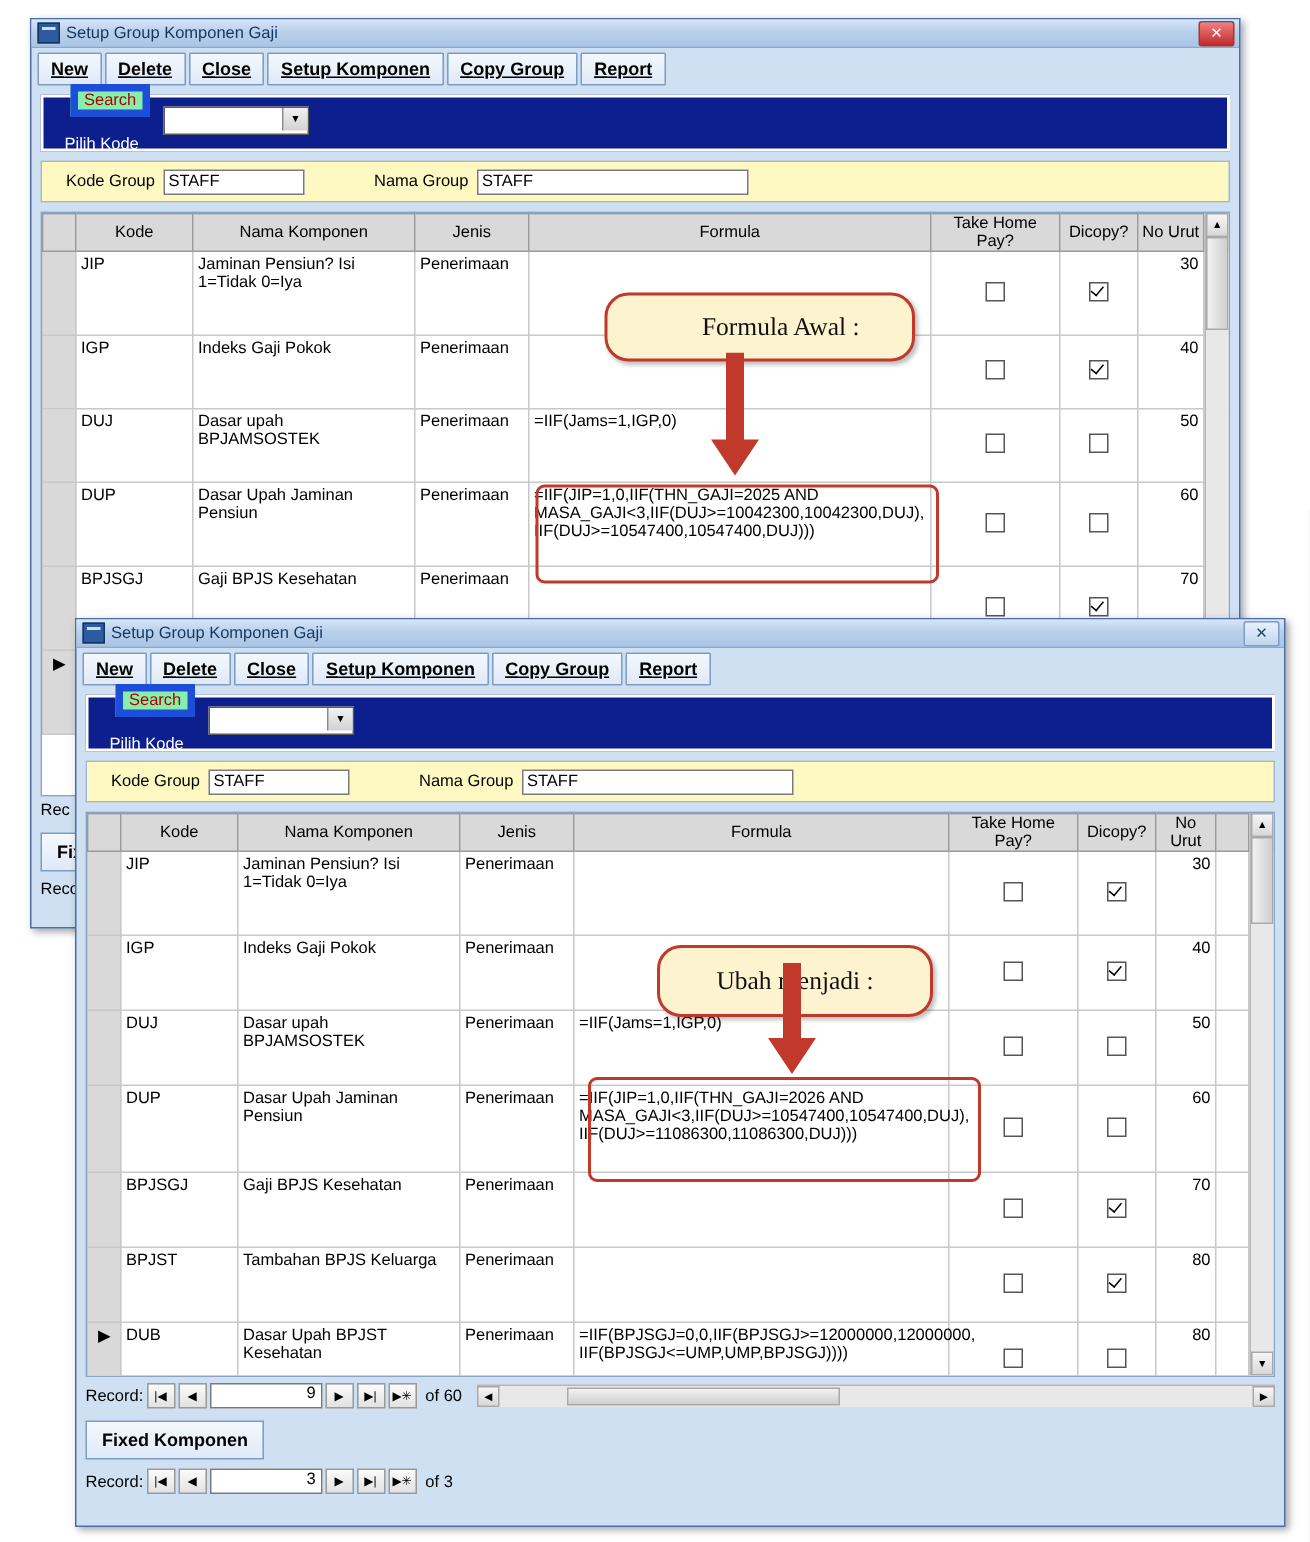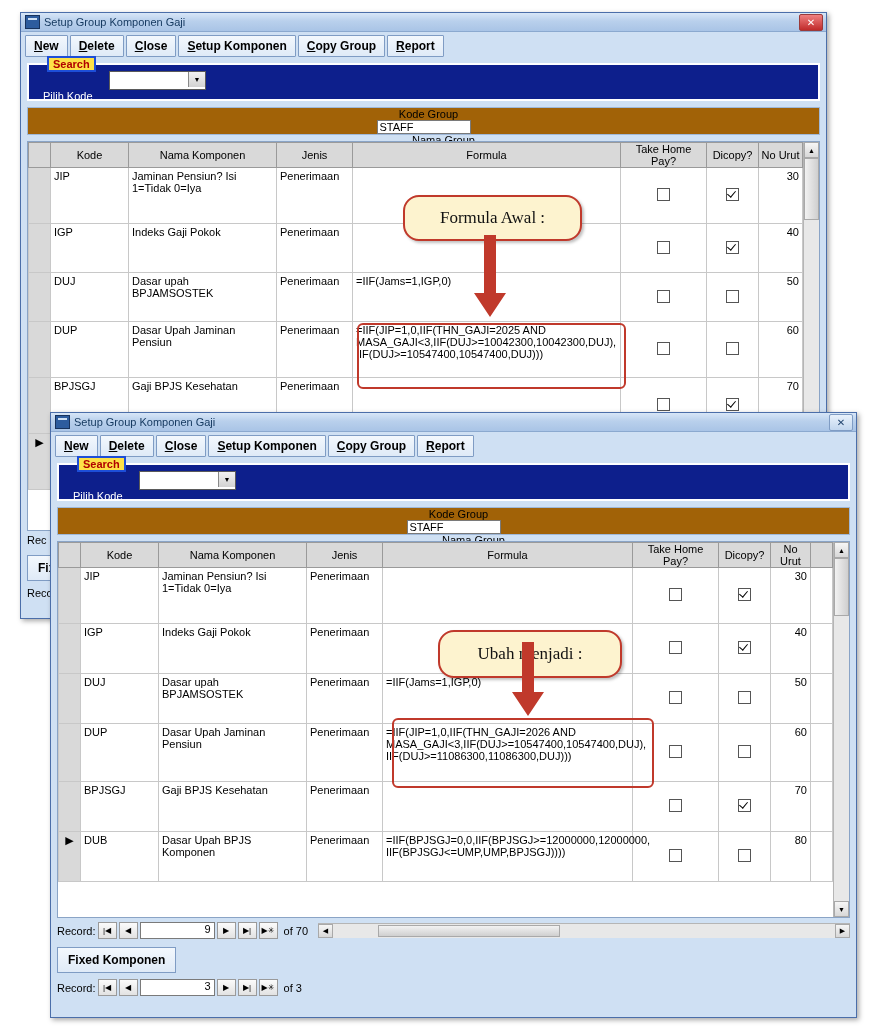--- a/index.html
+++ b/index.html
@@ -13,35 +13,35 @@
   .title-ico:after{content:"";position:absolute;left:2px;top:2px;right:2px;height:2px;background:#cfe0f3;}
   .title-text{font-size:11px;color:#13375e;flex:1;}
   .title-btn{width:22px;height:15px;border:1px solid #9a3a3a;border-radius:2px;
              background:linear-gradient(to bottom,#f08080,#c02b2b);color:#fff;font-size:10px;
              display:flex;align-items:center;justify-content:center;margin-right:1px;}
   .title-btn.plain{border:1px solid #7f9cc4;background:linear-gradient(to bottom,#e8f1fb,#c2d6ee);color:#22456f;}
 
   
   .menubar{display:flex;gap:2px;padding:3px 4px 4px 4px;}
   .menu-item{border:1px solid #7f9cc4;background:linear-gradient(to bottom,#f3f8fd,#dfeaf7);
-             padding:3px 8px;font-size:12px;color:#000;border-radius:1px;}
+             padding:3px 8px;font-size:12px;color:#000;border-radius:1px;text-decoration:underline;}
   .menu-item u{text-decoration:underline;}
   .menu-item.bold{font-weight:bold;}
 
   
   .searchpanel{position:relative;margin:2px 6px 0 6px;border:2px solid #ffffff;background:#0d1f8c;height:34px;}
-  .searchlabel{position:absolute;top:-9px;left:18px;background:#fde047;color:#b00000;font-weight:bold;
-               font-size:11px;padding:0 4px;border:2px solid #1d4ed8;}
+  .searchlabel{position:absolute;top:-9px;left:18px;background:#86efac;color:#b00000;font-weight:normal;
+               font-size:11px;padding:0 4px;border:5px solid #1d4ed8;}
   .pilih-label{position:absolute;left:14px;top:25px;color:#fff;font-size:11px;}
   .combo{position:absolute;left:80px;top:6px;width:95px;height:17px;border:1px solid #5a5a5a;background:#fff;}
   .combo .arrow{position:absolute;right:0;top:0;width:16px;height:15px;background:linear-gradient(to bottom,#f2f2f2,#d2d2d2);
                 border-left:1px solid #8a8a8a;display:flex;align-items:center;justify-content:center;font-size:7px;}
 
   
-  .grouprow{margin:6px 6px 0 6px;border:1px solid #9fb8d8;background:#a16207;height:26px;display:flex;align-items:center;flex-direction:column;}
+  .grouprow{margin:6px 6px 0 6px;border:1px solid #9fb8d8;background:#fef9c3;height:26px;display:flex;align-items:center;}
   .grouprow .lbl{margin-left:16px;margin-right:6px;font-size:11px;}
   .grouprow input{border:1px solid #7a7a7a;height:15px;font-size:11px;padding:0 2px;font-family:"Liberation Sans",sans-serif;}
 
   
   .grid{margin:6px 6px 0 6px;border:1px solid #8aa4c6;background:#fff;position:relative;overflow:hidden;}
   table.dg{border-collapse:collapse;width:100%;table-layout:fixed;}
   table.dg th{background:#d9d9d9;border:1px solid #9a9a9a;font-weight:normal;font-size:11px;height:15px;padding:0 2px;}
   table.dg td{border:1px solid #c8c8c8;font-size:11px;vertical-align:top;padding:2px 3px;height:44px;}
   .sel-col{width:14px;background:#d9d9d9;border:1px solid #9a9a9a;}
   .ck{width:11px;height:11px;border:1px solid #555;background:#fff;display:inline-block;position:relative;}
@@ -226,21 +226,21 @@
 
   <div class="fixedbtn">Fix</div>
 
   <div class="recnav" style="padding-top:0">
     <span>Record</span>
   </div>
 </div>
 
 <div class="redbox" style="left:357px;top:323px;width:265px;height:62px;z-index:3;"></div>
 
-<div class="callout" style="left:403px;top:195px;width:175px;height:42px;z-index:4;">
+<div class="callout" style="left:403px;top:195px;width:175px;height:42px;z-index:4;padding-left:28px;">
   <span>Formula Awal :</span>
 </div>
 <svg width="40" height="85" style="position:absolute;left:470px;top:235px;z-index:4;">
   <polygon points="14,0 26,0 26,58 36,58 20,82 4,58 14,58" fill="#c0392b"></polygon>
 </svg>
 
 <div class="win" style="left:50px;top:412px;width:805px;height:604px;z-index:10;">
 
   <div class="titlebar">
     <span class="title-ico"></span>
@@ -358,25 +358,37 @@
         <td>Gaji BPJS Kesehatan</td>
         <td>Penerimaan</td>
         <td class="formula"></td>
         <td class="cellcenter"><span class="ck"></span></td>
         <td class="cellcenter"><span class="ck on"></span></td>
         <td class="cellright">70</td>
         <td></td>
         <td style="background:#e8e8e8;border:0"></td>
       </tr>
 
+      <tr style="height:50px">
+        <td class="sel-col rowmark"></td>
+        <td>BPJST</td>
+        <td>Tambahan BPJS Keluarga</td>
+        <td>Penerimaan</td>
+        <td class="formula"></td>
+        <td class="cellcenter"><span class="ck"></span></td>
+        <td class="cellcenter"><span class="ck on"></span></td>
+        <td class="cellright">80</td>
+        <td></td>
+        <td style="background:#e8e8e8;border:0"></td>
+      </tr>
 
       <tr style="height:50px">
         <td class="sel-col rowmark">▶</td>
         <td>DUB</td>
-        <td>Dasar Upah BPJS Komponen</td>
+        <td>Dasar Upah BPJST Kesehatan</td>
         <td>Penerimaan</td>
         <td class="formula">=IIF(BPJSGJ=0,0,IIF(BPJSGJ&gt;=12000000,12000000, IIF(BPJSGJ&lt;=UMP,UMP,BPJSGJ))))</td>
         <td class="cellcenter"><span class="ck"></span></td>
         <td class="cellcenter"><span class="ck"></span></td>
         <td class="cellright">80</td>
         <td></td>
         <td style="background:#e8e8e8;border:0"></td>
       </tr>
 
     </tbody>
@@ -392,21 +404,21 @@
   
   <div style="display:flex;align-items:center;margin:2px 6px 0 6px;">
     <div class="recnav" style="padding:2px 0;">
       <span>Record:</span>
       <span class="navbtn">|◀</span>
       <span class="navbtn">◀</span>
       <span class="recbox">9</span>
       <span class="navbtn">▶</span>
       <span class="navbtn">▶|</span>
       <span class="navbtn">▶✳</span>
-      <span style="margin-left:4px">of 70</span>
+      <span style="margin-left:4px">of 60</span>
     </div>
     <div class="hsb" style="flex:1;margin:0 0 0 10px;">
       <div class="ar" style="left:0">◀</div>
       <div class="thumb"></div>
       <div class="ar" style="right:0">▶</div>
     </div>
   </div>
 
   <div class="fixedbtn">Fixed Komponen</div>
 

